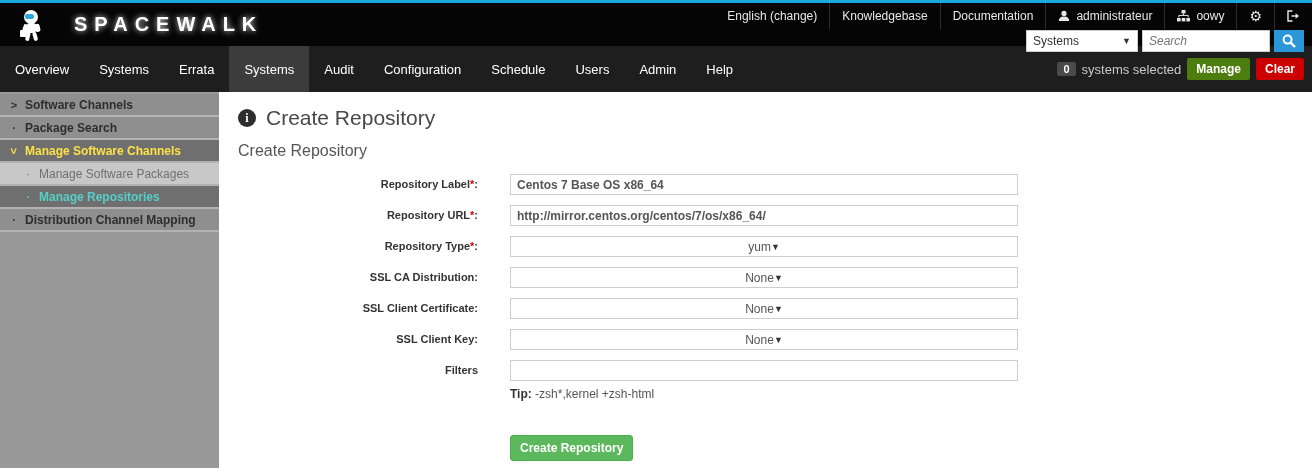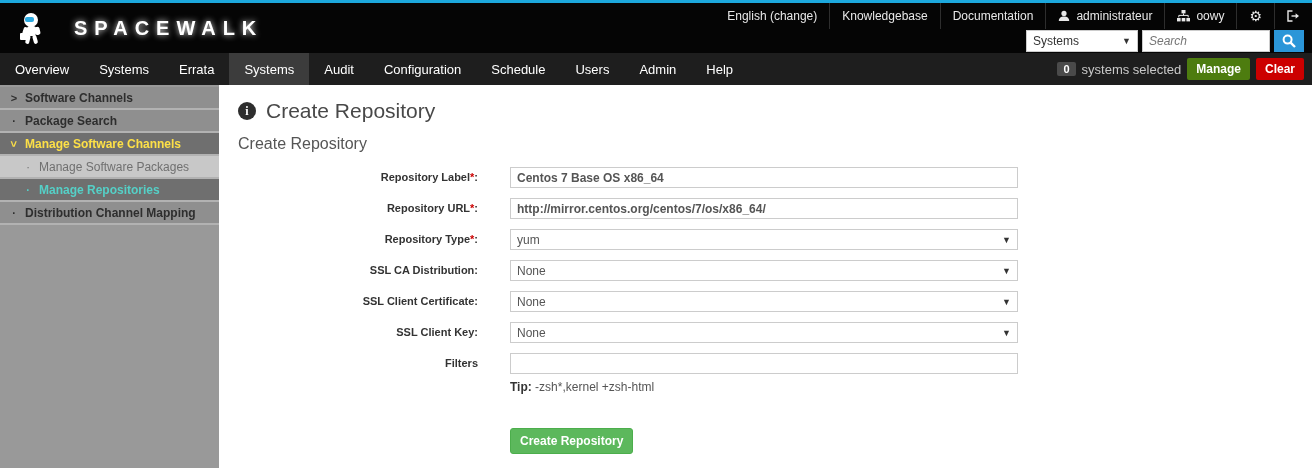--- a/index.html
+++ b/index.html
@@ -3,21 +3,21 @@
 <meta charset="utf-8">
 <style>
   * { margin:0; padding:0; box-sizing:border-box; }
   html,body { width:1312px; height:468px; overflow:hidden; background:#fff;
               font-family:"Liberation Sans", sans-serif; }
 
   
   .topstrip { height:3px; background:#1ca8dd; }
 
   
-  .topbar { height:50px; background:#050505; display:flex; justify-content:space-between; align-items:stretch; }
+  .topbar { height:43px; background:#050505; display:flex; justify-content:space-between; align-items:stretch; }
   .brand { display:flex; align-items:center; padding-left:18px; }
   .brand-logo { margin-right:26px; }
   .brand-name { color:#fff; font-size:20px; font-weight:bold; letter-spacing:7px;
                 text-shadow:0 0 6px rgba(255,255,255,.9); }
   .topbar-right { display:flex; flex-direction:column; align-items:flex-end; }
   .toplinks { display:flex; align-items:center; height:26px; }
   .toplink { color:#e8e8e8; font-size:12px; padding:0 12px; border-left:1px solid #2e2e2e;
              height:26px; display:flex; align-items:center; gap:6px; cursor:pointer; }
   .toplink:first-child { border-left:none; }
   .ticon { display:inline-flex; align-items:center; }
@@ -26,21 +26,21 @@
   .scope-select { width:112px; height:22px; background:#fff; border:1px solid #ccc;
                   font-size:12px; color:#333; display:flex; align-items:center;
                   justify-content:space-between; padding:0 6px; cursor:pointer; }
   .scope-caret { font-size:9px; color:#333; }
   .search-input { width:128px; height:22px; border:1px solid #ccc; font-size:12px;
                   font-style:italic; color:#888; padding:0 6px; }
   .search-btn { width:30px; height:22px; background:#2b96d8; border:none; display:flex;
                 align-items:center; justify-content:center; cursor:pointer; }
 
   
-  .navbar { height:32px; background:#1e1e1e; display:flex; justify-content:space-between; align-items:stretch; }
+  .navbar { height:46px; background:#1e1e1e; display:flex; justify-content:space-between; align-items:stretch; }
   .nav-items { display:flex; }
   .nav-item { color:#fff; font-size:13px; padding:0 15px; display:flex; align-items:center; cursor:pointer; }
   .nav-item.active { background:#3c3c3c; }
   .nav-right { display:flex; align-items:center; padding-right:8px; gap:6px; }
   .count-badge { background:#4a4a4a; color:#fff; font-size:11px; font-weight:bold;
                  padding:1px 6px; border-radius:2px; }
   .sel-text { color:#c9c9c9; font-size:13px; }
   .btn-manage { background:#4d7c0f; color:#fff; font-size:12px; font-weight:bold;
                 border:none; border-radius:2px; padding:4px 9px; cursor:pointer; }
   .btn-clear { background:#cc0000; color:#fff; font-size:12px; font-weight:bold;
@@ -69,21 +69,21 @@
   .section-title { font-size:16px; color:#555; margin-bottom:14px; }
 
   
   .form-row { display:flex; margin-bottom:10px; }
   .form-label { width:240px; text-align:right; font-size:11px; font-weight:bold;
                 color:#333; padding-top:4px; margin-right:32px; }
   .req-mark { color:#cc0000; }
   .text-input { width:508px; height:21px; border:1px solid #ccc; font-size:12px;
                 color:#555; padding:0 6px;font-weight:bold; }
   .select-box { width:508px; height:21px; border:1px solid #ccc; font-size:12px;
-                color:#555; display:flex; align-items:center; justify-content:space-between;
+                color:#555; display:flex; align-items:center; justify-content:center;
                 padding:0 6px; cursor:pointer; background:#fff; }
   .select-caret { font-size:9px; color:#333; }
   .tip-row { margin:-4px 0 0 272px; font-size:12px; color:#555; padding-bottom:6px; }
   .tip-label { font-weight:bold; color:#333; }
   .submit-row { margin:28px 0 0 272px; }
   .btn-create { background:#5cb85c; border:1px solid #4cae4c; border-radius:3px;
                 color:#fff; font-size:12px; font-weight:bold; padding:5px 9px; cursor:pointer; }
 </style>
 </head>
 <body>

